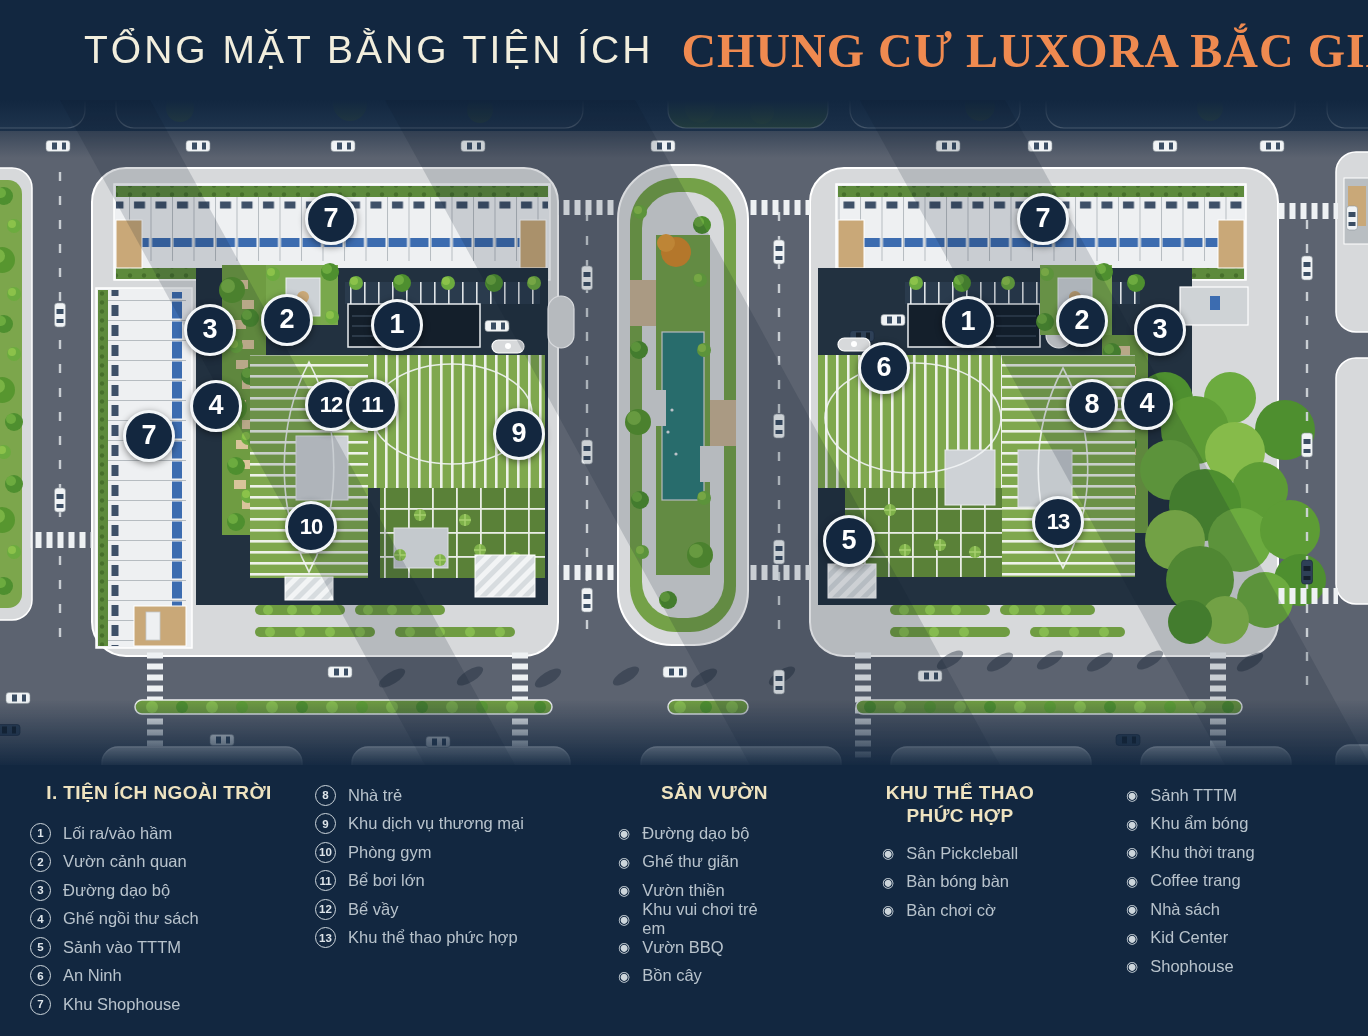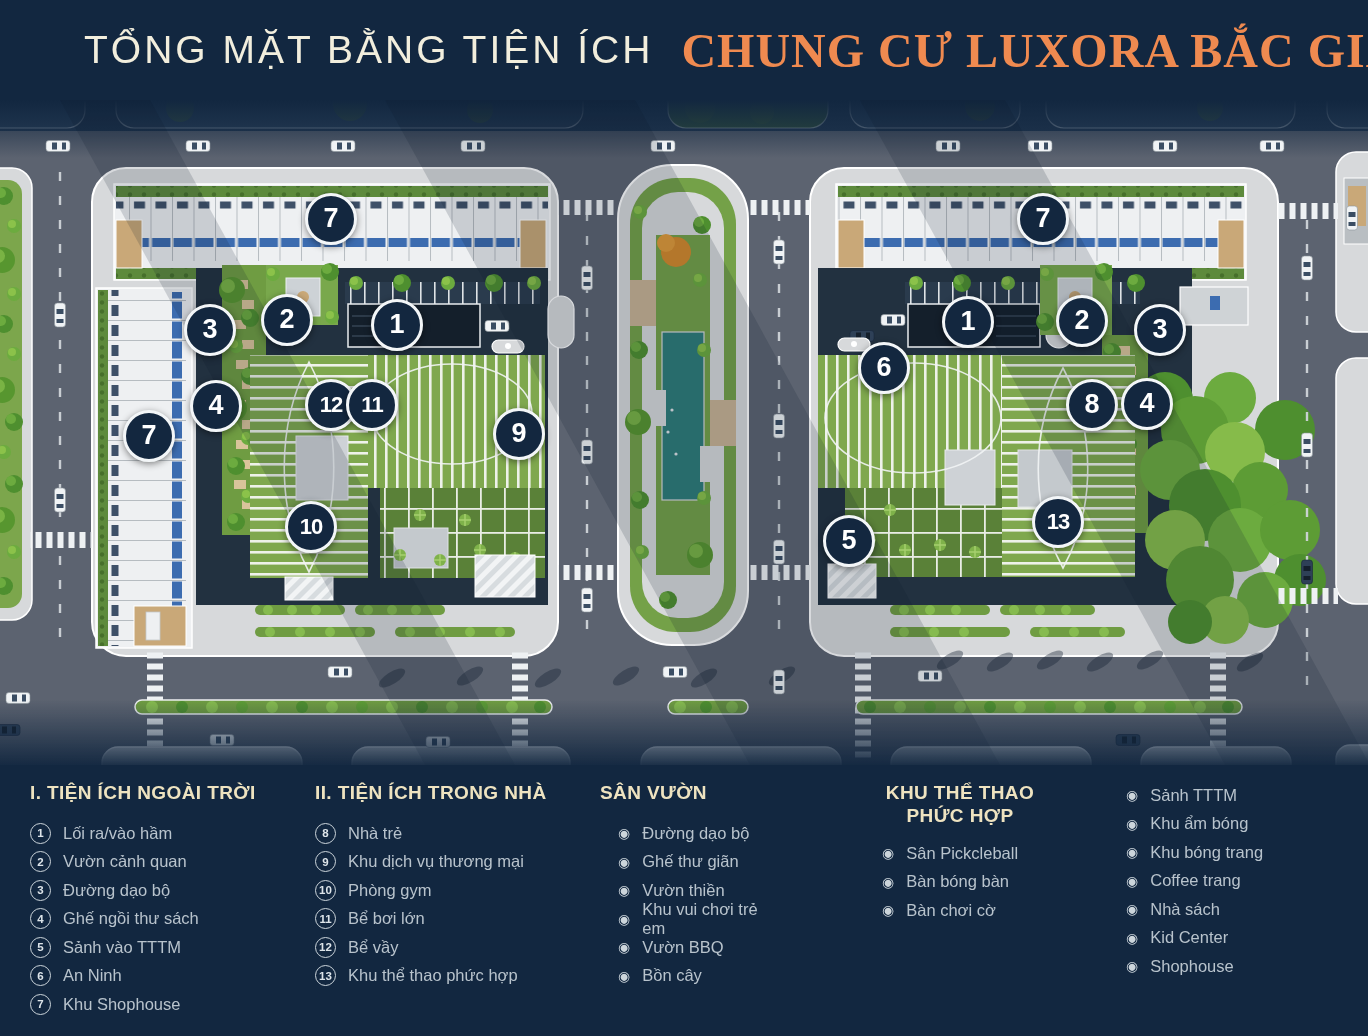--- a/index.html
+++ b/index.html
@@ -34,33 +34,33 @@
     color:#fff;font:700 27px/45px "Liberation Sans",sans-serif;text-align:center;
     box-shadow:0 2px 7px rgba(0,0,0,.45);
   }
   .marker.two{font-size:22px;letter-spacing:-1px;}
 
   
   footer.legend{position:relative;height:271px;background:#122740;}
   .lcol{position:absolute;top:16px;}
   .lcol h3{
     margin:0 0 15px 0;font-size:19px;font-weight:700;color:#eee3c0;
-    letter-spacing:.4px;line-height:23px;
+    letter-spacing:.4px;line-height:23px;text-align:center;
   }
   .lcol ul{list-style:none;margin:0;padding:0;}
   .lcol li{display:flex;align-items:center;height:28.5px;color:#b8c3cc;font-size:16.5px;}
   .numcircle{
     flex:0 0 auto;width:21px;height:21px;border:1.6px solid #ccd5db;border-radius:50%;
     display:inline-flex;align-items:center;justify-content:center;
     font-size:11.5px;font-weight:700;color:#dde4e9;margin-right:12px;box-sizing:border-box;
   }
   .bullet{flex:0 0 auto;color:#ccd5db;font-size:14px;margin-right:12px;line-height:1;}
   .c1{left:30px;width:258px;}
   .c2{left:315px;width:262px;}
-  .c3{left:600px;width:168px;}  .c3 h3{text-align:left;}  .c3 ul{padding-left:18px;}
+  .c3{left:600px;width:168px;}  .c3 h3{text-align:right;}  .c3 ul{padding-left:18px;}
   .c4{left:862px;width:196px;}  .c4 h3{text-align:center;margin-bottom:12px;} .c4 ul{padding-left:20px;}
   .c5{left:1092px;width:268px;} .c5 ul{padding-left:34px;}
 </style>
 </head>
 <body>
 
 <div class="page">
 
   <header>
     <h1 class="title-left">TỔNG MẶT BẰNG TIỆN ÍCH</h1>
@@ -624,21 +624,20 @@
             <span class="numcircle">6</span>
             <span>An Ninh</span>
           </li>
           <li>
             <span class="numcircle">7</span>
             <span>Khu Shophouse</span>
           </li>
         </ul>
     </div>
     <div class="lcol c2">
-      <h3>II. TIỆN ÍCH TRONG NHÀ</h3>
       <ul>
           <li>
             <span class="numcircle">8</span>
             <span>Nhà trẻ</span>
           </li>
           <li>
             <span class="numcircle">9</span>
             <span>Khu dịch vụ thương mại</span>
           </li>
           <li>
@@ -710,21 +709,21 @@
           <li>
             <span class="bullet">◉</span>
             <span>Sảnh TTTM</span>
           </li>
           <li>
             <span class="bullet">◉</span>
             <span>Khu ẩm bóng</span>
           </li>
           <li>
             <span class="bullet">◉</span>
-            <span>Khu bóng trang</span>
+            <span>Khu thời trang</span>
           </li>
           <li>
             <span class="bullet">◉</span>
             <span>Coffee trang</span>
           </li>
           <li>
             <span class="bullet">◉</span>
             <span>Nhà sách</span>
           </li>
           <li>

